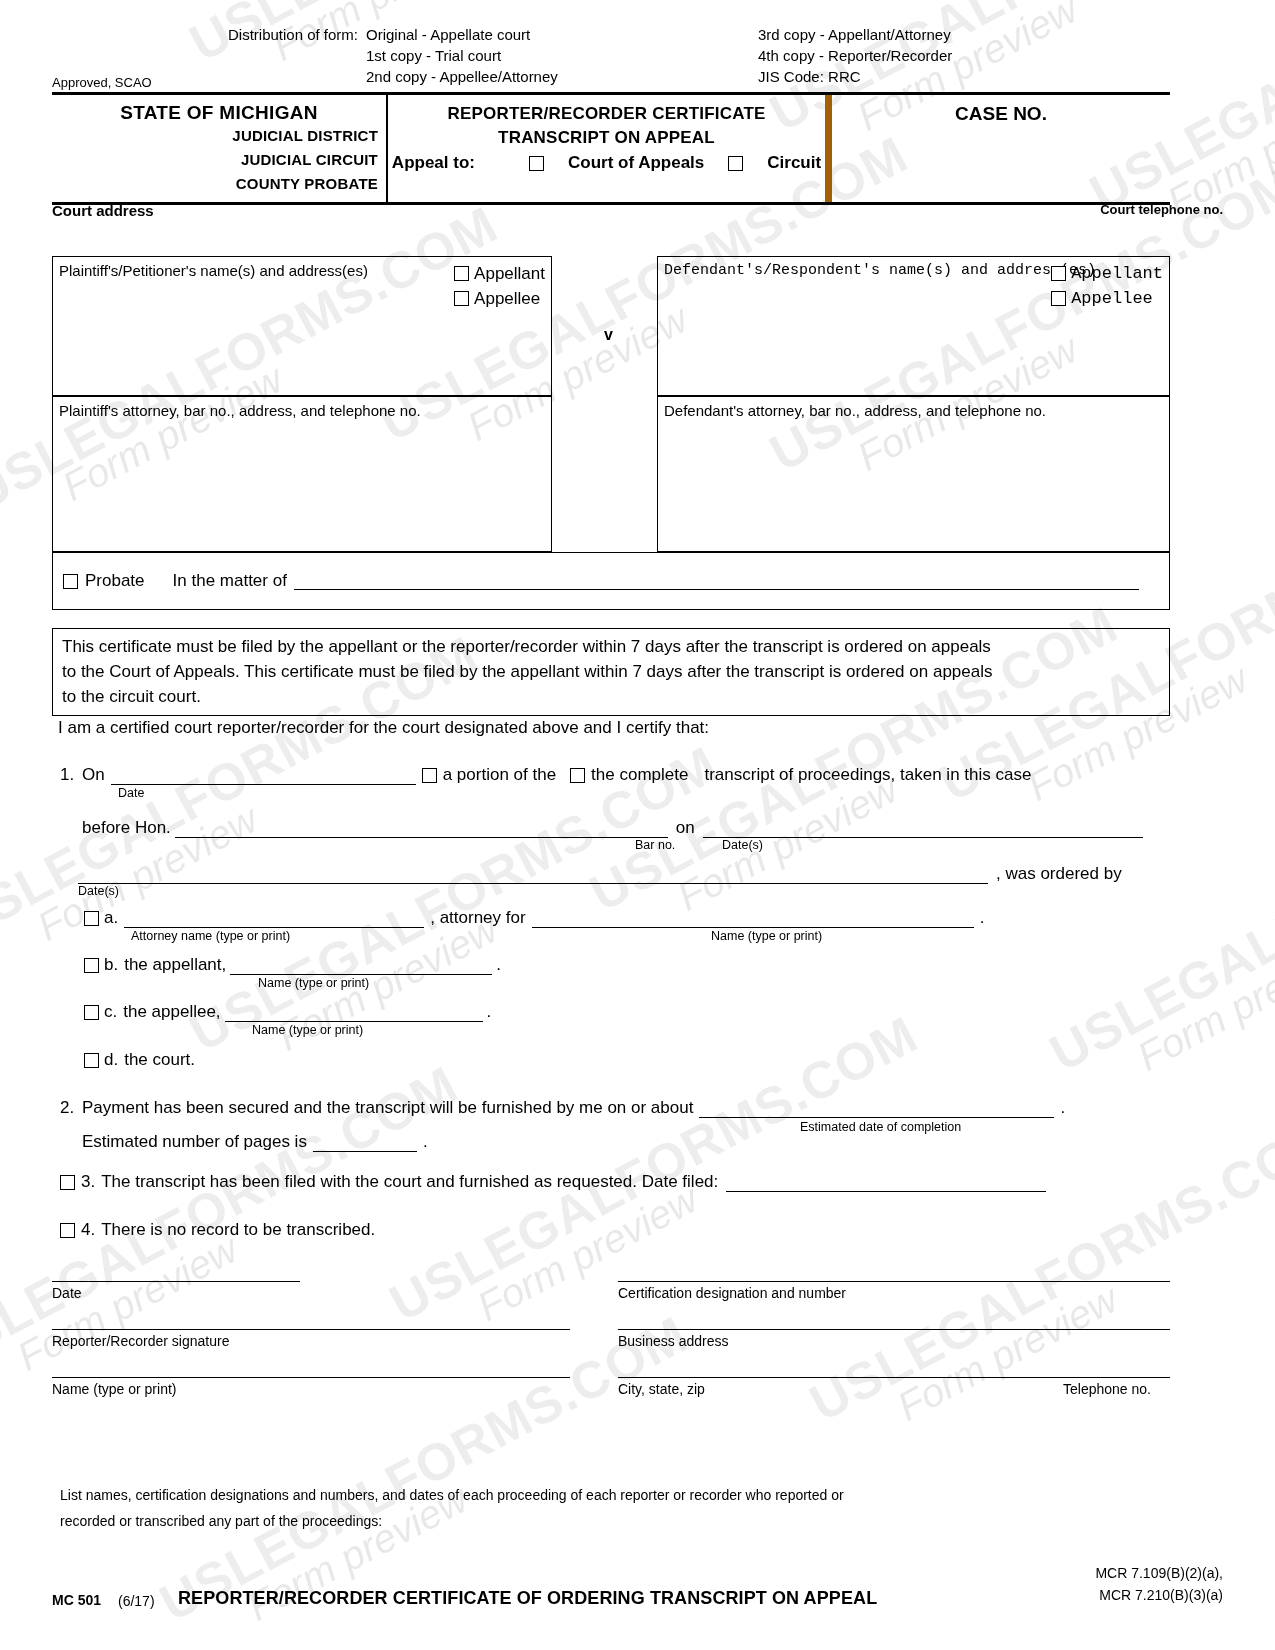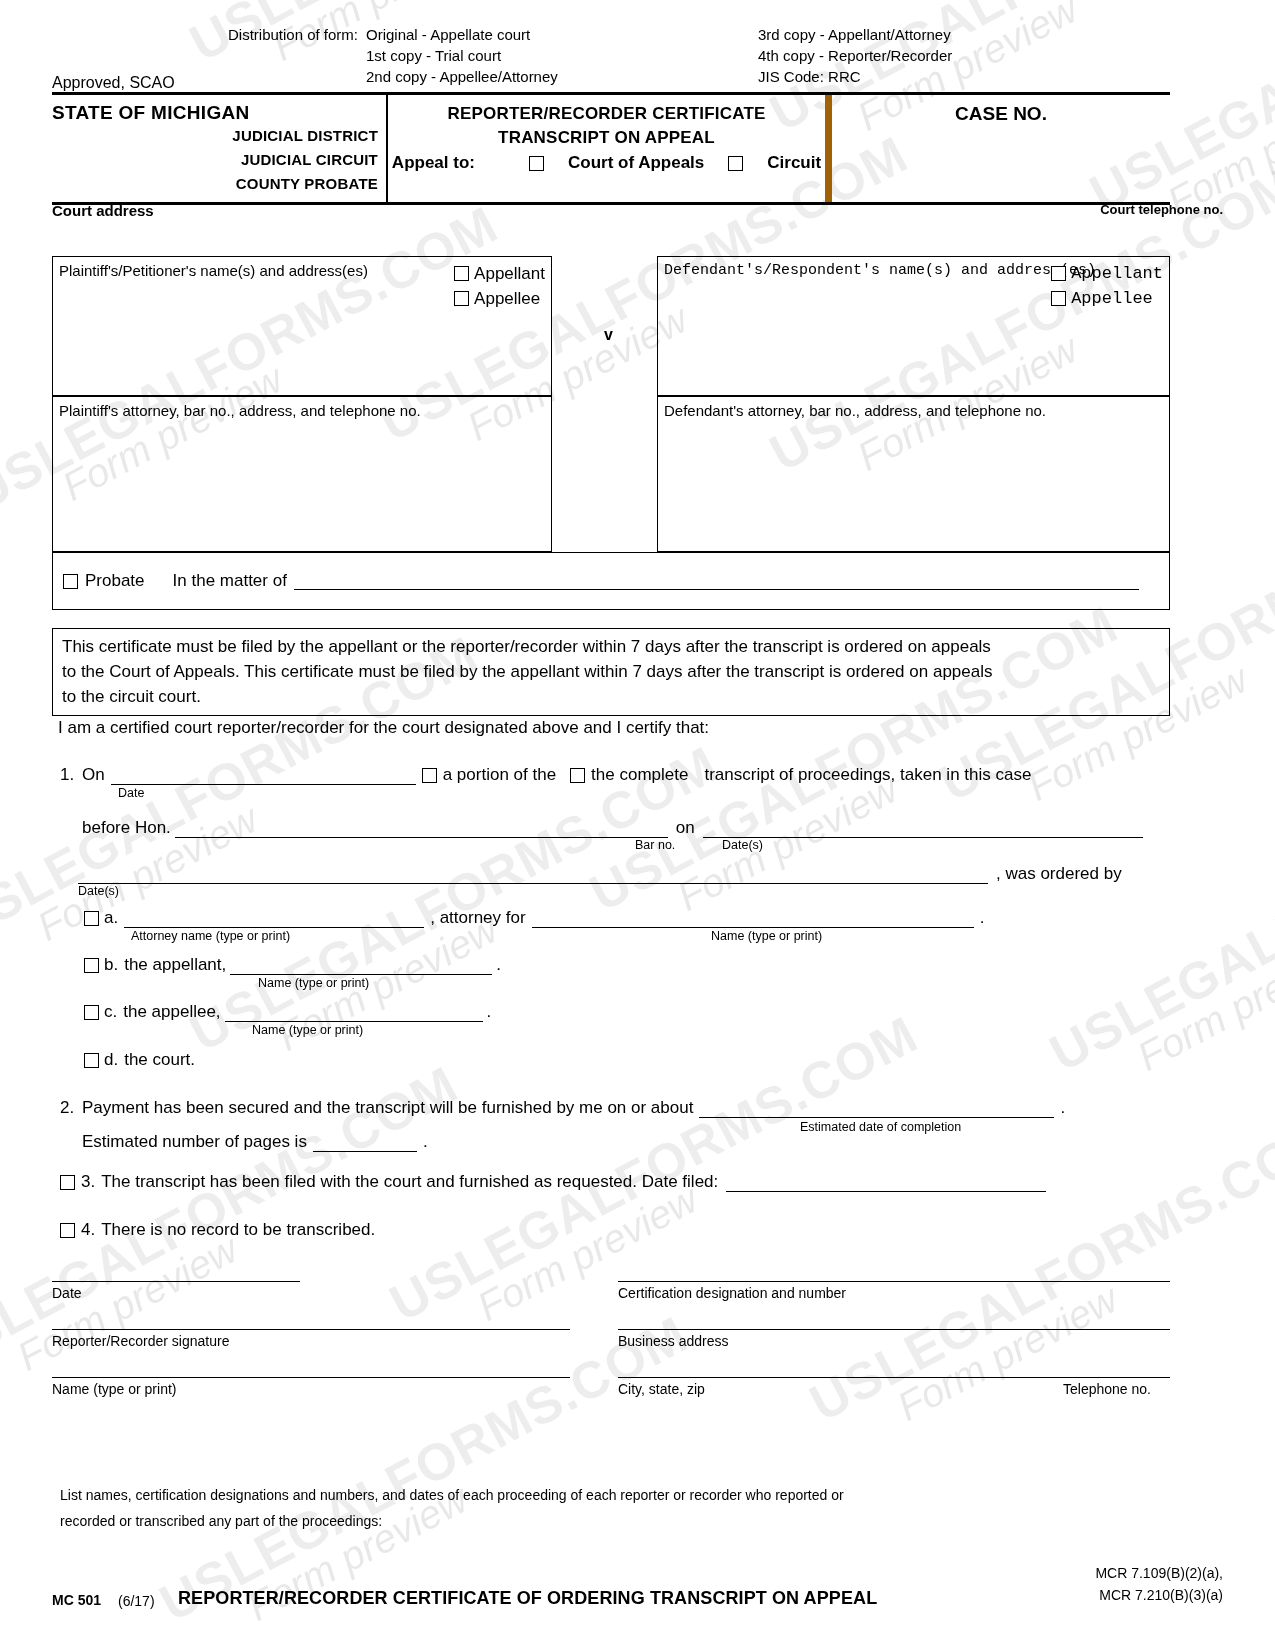--- a/index.html
+++ b/index.html
@@ -64,40 +64,40 @@
     display: flex;
     justify-content: center;
     gap: 0px;
   }
   .dist-left-label { text-align: right; padding-right: 8px; }
   .dist-col-a { width: 300px; }
   .dist-col-b { width: 290px; margin-left: 92px; }
   .approved {
     position: absolute;
     left: 0px; top: 48px;
-    font-size: 16px;
+    font-size: 13px;
   }
 
   
   .hdr {
     position: absolute;
     left: 52px; top: 92px;
     width: 1118px;
     border-top: 3px solid #000;
     border-bottom: 3px solid #000;
     display: flex;
     box-sizing: border-box;
   }
   .hdr-cell { box-sizing: border-box; padding: 4px 0 6px 0; }
   .hdr-c1 { width: 336px; border-right: 2px solid #000; }
   .hdr-c2 { width: 444px; border-right: 7px solid #a16207; text-align: center; }
   .hdr-c3 { width: 338px; text-align: center; }
 
   .state-title {
-    font-size: 19px; font-weight: bold; text-align: left;
+    font-size: 19px; font-weight: bold; text-align: center;
     letter-spacing: 0.3px; margin-top: 3px;
   }
   .jd-line {
     font-size: 15px; font-weight: bold; text-align: right;
     padding-right: 8px; line-height: 24px; letter-spacing: 0.2px;
   }
   .cert-title {
     font-size: 17px; font-weight: bold; line-height: 24px;
     letter-spacing: 0.2px; margin-top: 3px;
   }

